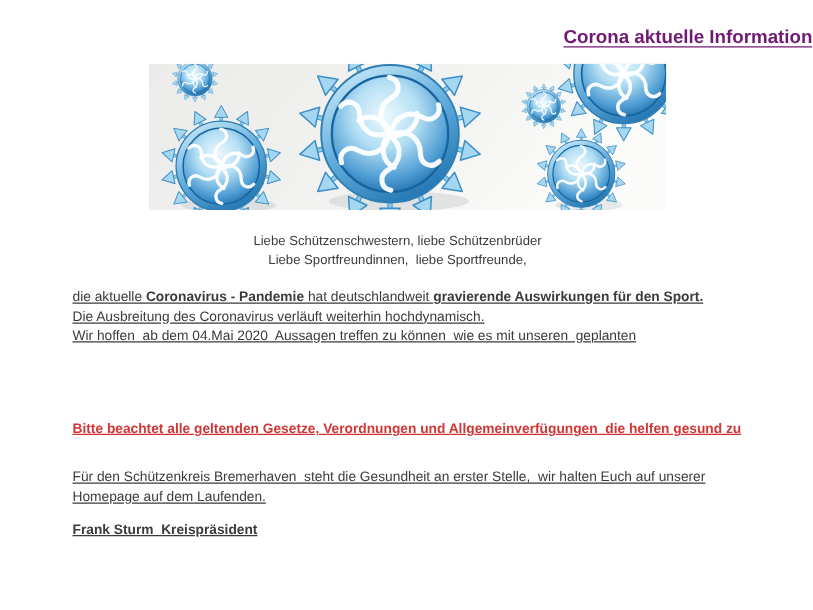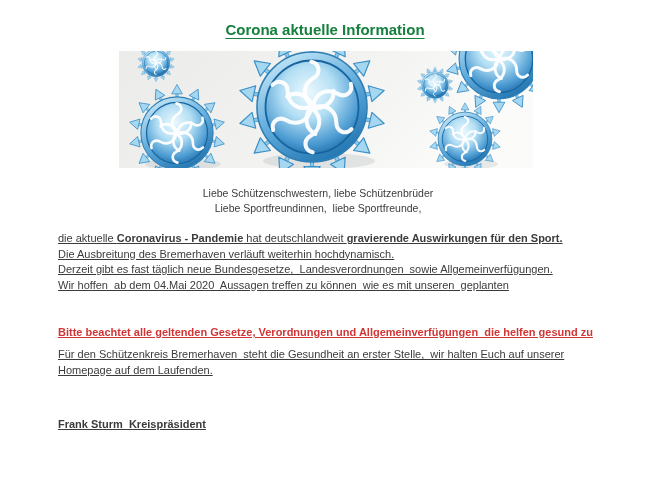--- a/index.html
+++ b/index.html
@@ -1,37 +1,37 @@
 <!DOCTYPE html>
 <html><head>
 <meta charset="utf-8">
 <style>
   html,body { margin:0; padding:0; background:#ffffff; }
   .page {
     position:relative; width:650px; height:488px; background:#ffffff;
     font-family:"Liberation Sans", sans-serif; color:#3b3b3b; overflow:hidden;
   }
   .title {
-    position:absolute; top:21px; left:0; width:650px; text-align:center;
-    font-size:15px; font-weight:bold; color:#15803d;
+    position:absolute; top:21px; left:0; width:650px; text-align:right;
+    font-size:15px; font-weight:bold; color:#701a75;
     text-decoration:underline; text-underline-offset:3px;
   }
   .banner {
     position:absolute; left:119px; top:51px; width:414px; height:117px;
     overflow:hidden;
   }
   .banner svg { display:block; }
   .greeting {
     position:absolute; top:186px; left:0; width:636px; text-align:center;
     font-size:10.5px; line-height:15px;
   }
   .para { position:absolute; left:58px; font-size:11px; line-height:15.5px;text-decoration:underline; }
   .p1      { top:231px; }
-  .notice  { top:325px; color:#d23535; font-weight:bold; }
-  .p3      { top:347px; }
+  .notice  { top:336px; color:#d23535; font-weight:bold; }
+  .p3      { top:375px; }
   .signature { top:417px; font-weight:bold; }
   .line, .line span, .line strong { white-space:pre; }
   .line { display:block; }
 </style>
 </head>
 <body>
 
 <div class="page">
 
   <div class="title">Corona aktuelle Information</div>
@@ -121,22 +121,21 @@
     </svg>
   </div>
 
   <div class="greeting">
     <span class="line">Liebe Schützenschwestern, liebe Schützenbrüder</span>
     <span class="line">Liebe Sportfreundinnen,  liebe Sportfreunde,</span>
   </div>
 
   <div class="para p1">
     <span class="line"><span>die aktuelle </span><strong>Coronavirus - Pandemie</strong><span> hat deutschlandweit </span><strong>gravierende Auswirkungen für den Sport.</strong></span>
-    <span class="line">Die Ausbreitung des Bremerhaven verläuft weiterhin hochdynamisch.</span>
-    <span class="line">Derzeit gibt es fast täglich neue Bundesgesetze,  Landesverordnungen  sowie Allgemeinverfügungen.</span>
+    <span class="line">Die Ausbreitung des Coronavirus verläuft weiterhin hochdynamisch.</span>
     <span class="line">Wir hoffen  ab dem 04.Mai 2020  Aussagen treffen zu können  wie es mit unseren  geplanten</span>
   </div>
 
   <div class="para notice">
     <span class="line">Bitte beachtet alle geltenden Gesetze, Verordnungen und Allgemeinverfügungen  die helfen gesund zu</span>
   </div>
 
   <div class="para p3">
     <span class="line">Für den Schützenkreis Bremerhaven  steht die Gesundheit an erster Stelle,  wir halten Euch auf unserer</span>
     <span class="line">Homepage auf dem Laufenden.</span>

